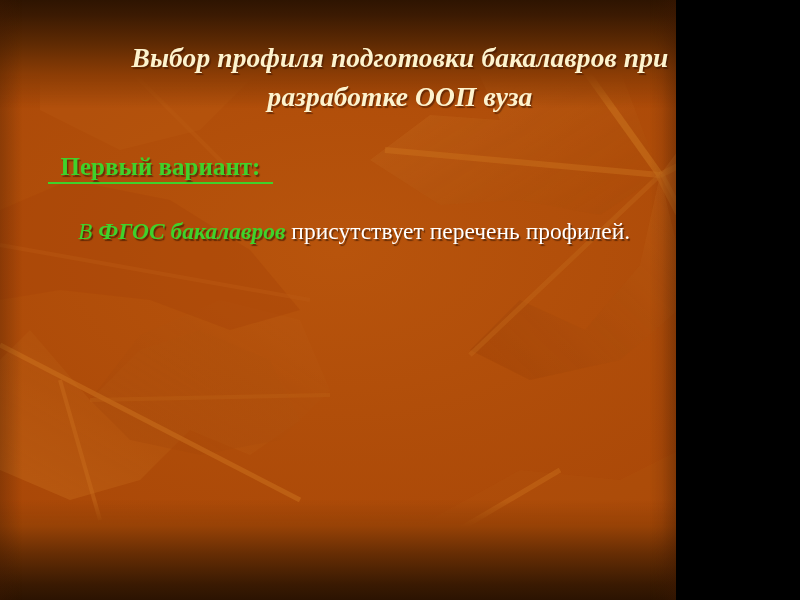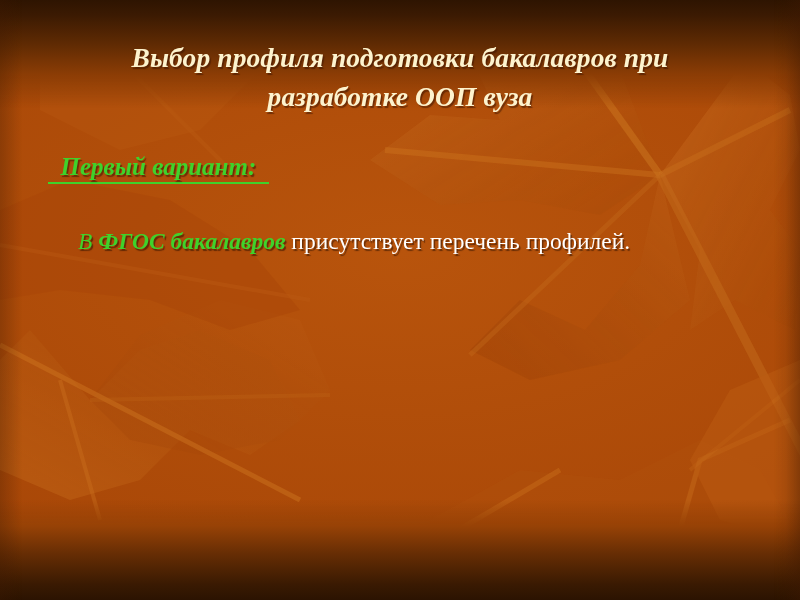--- a/index.html
+++ b/index.html
@@ -2,21 +2,21 @@
 <html><head>
 <meta charset="utf-8">
 <style>
   html, body {
     margin: 0;
     padding: 0;
     background: #000;
   }
   #slide {
     position: relative;
-    width: 800px;
+    width: 676px;
     height: 600px;
     overflow: hidden;
     background: #AF4D09;
     font-family: "Liberation Serif", "DejaVu Serif", serif;
     -webkit-font-smoothing: antialiased;
   }
 
   
   .bg-base {
     position: absolute;
@@ -85,41 +85,40 @@
     color: #FDF3CE;
     text-shadow: 1.5px 1.5px 1px rgba(60,20,0,0.55);
     letter-spacing: 0.1px;
   }
 
   .first-option {
     position: absolute;
     left: 48px;
     top: 152px;
     font-weight: bold;
-    font-style: italic;
     font-size: 25px;
     line-height: 30px;
     color: #3FD22B;
     text-shadow: 1.5px 1.5px 1px rgba(40,14,0,0.5);
     border-bottom: 2.5px solid #3FD22B;
     padding-right: 6px;
     display: inline-block;
     white-space: pre;
   }
 
   .para {
     position: absolute;
     font-size: 23.5px;
     line-height: 30px;
     color: #FFFFFF;
     text-shadow: 1.5px 1.5px 1px rgba(40,14,0,0.55);
   }
   .para-1 {
     left: 68px;
-    top: 226px;
+    top: 216px;
     width: 700px;
     text-indent: 10px;
   }
   .para-2 {
     left: 68px;
     top: 347px;
     width: 720px;
     text-indent: 12px;
   }
 

